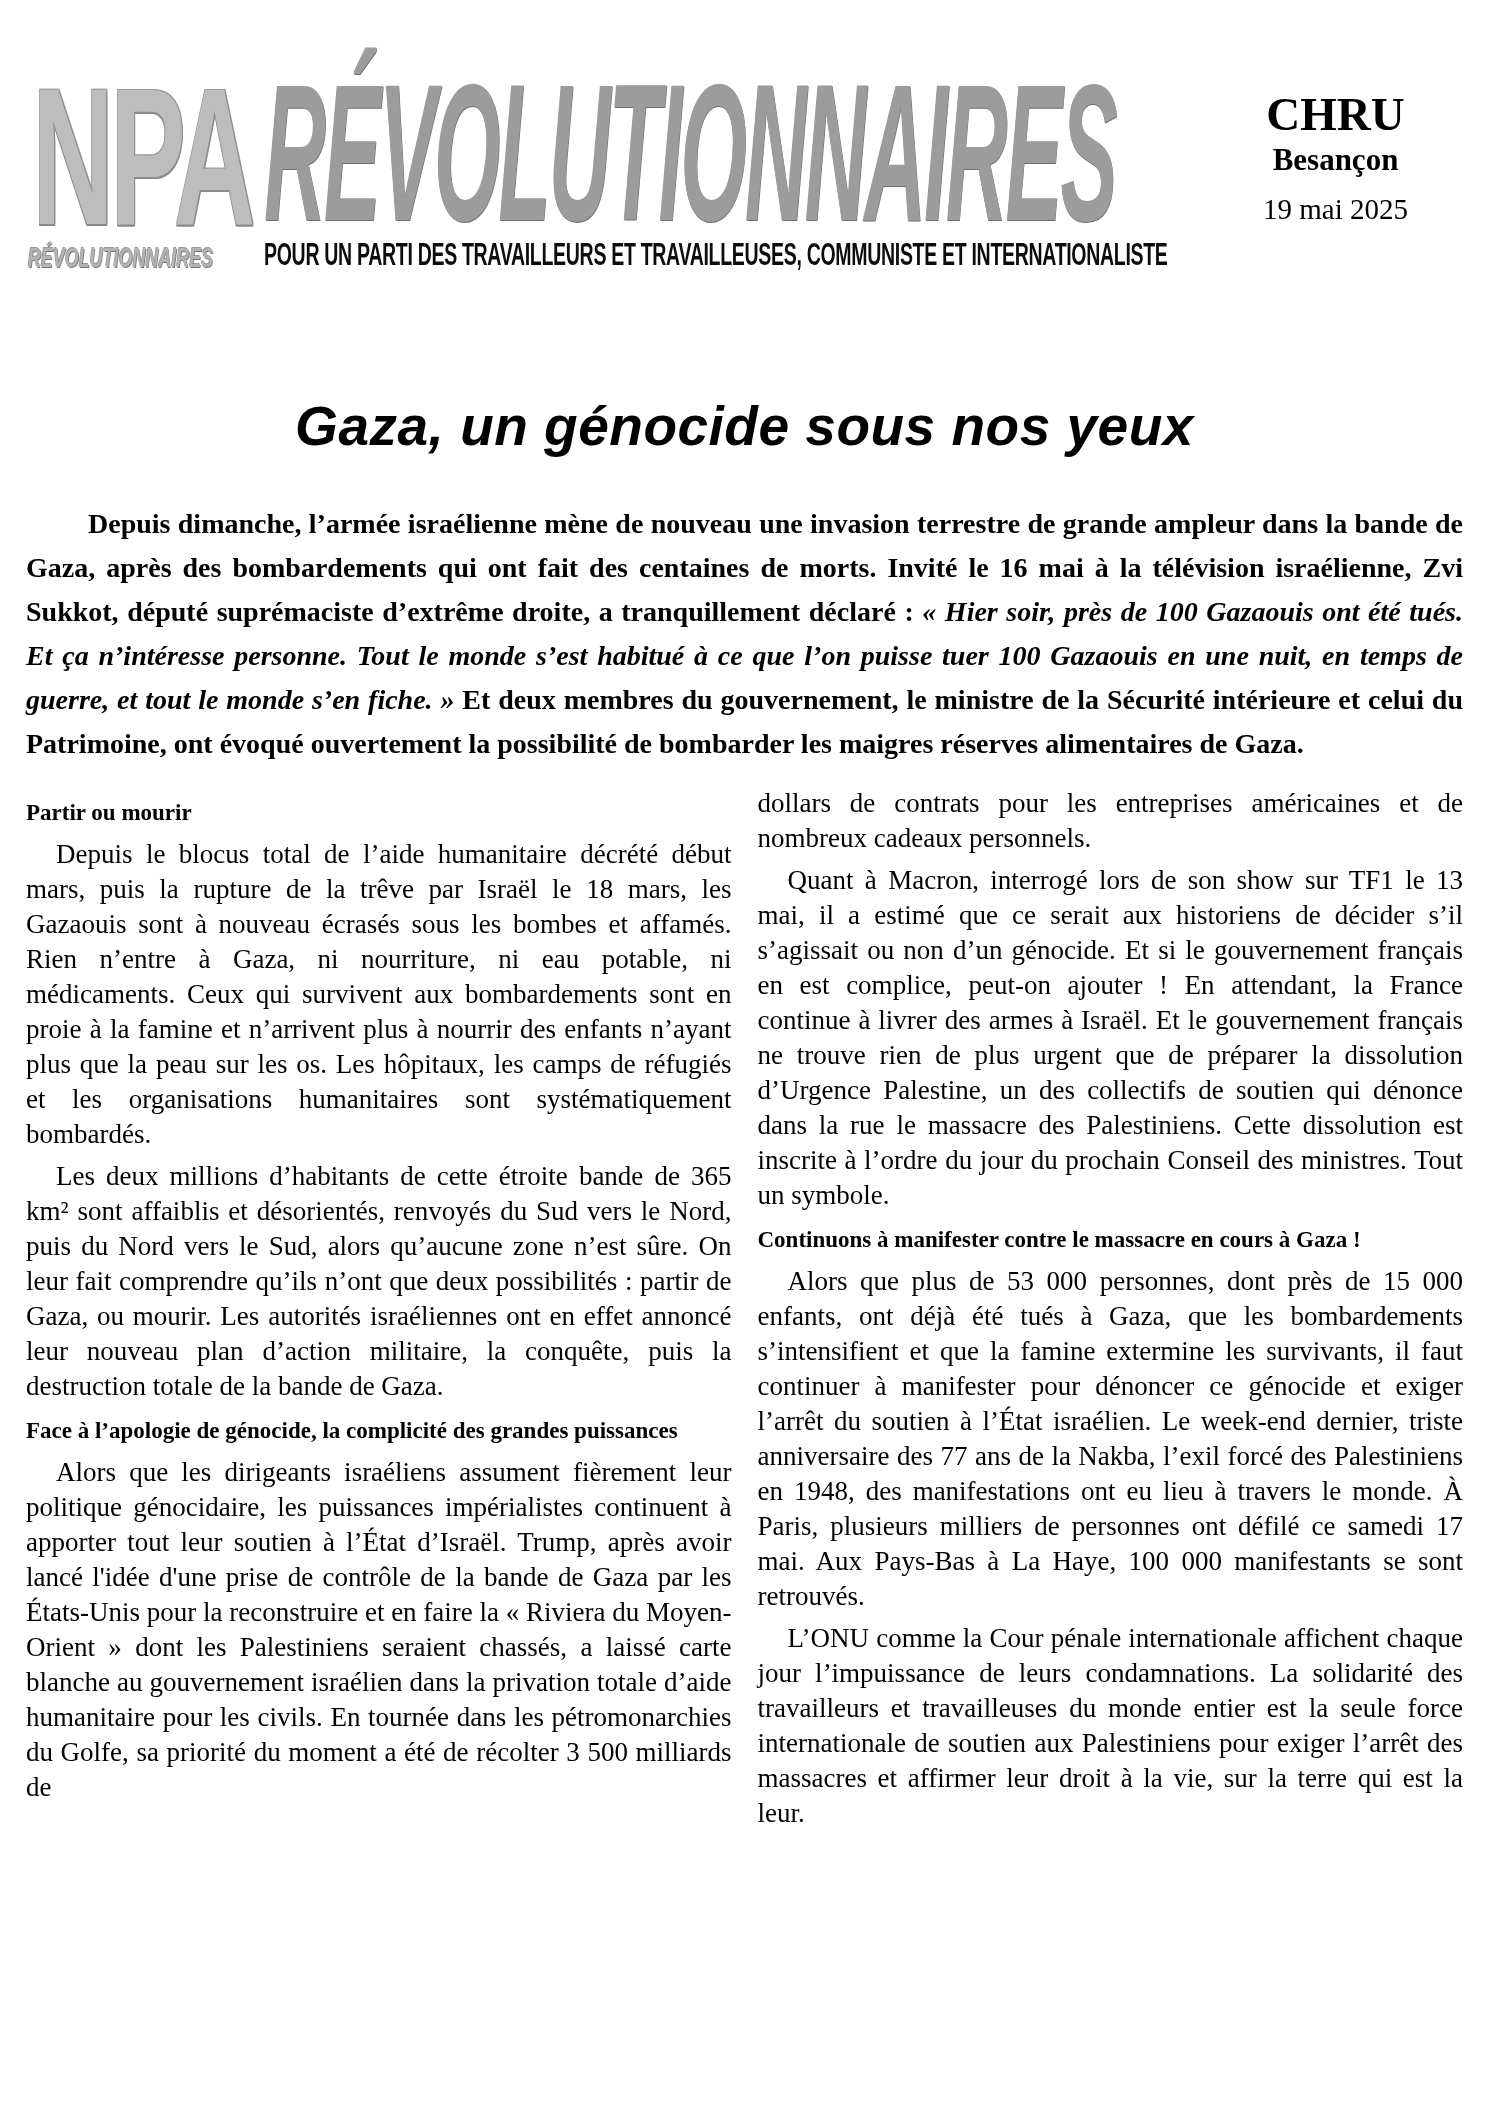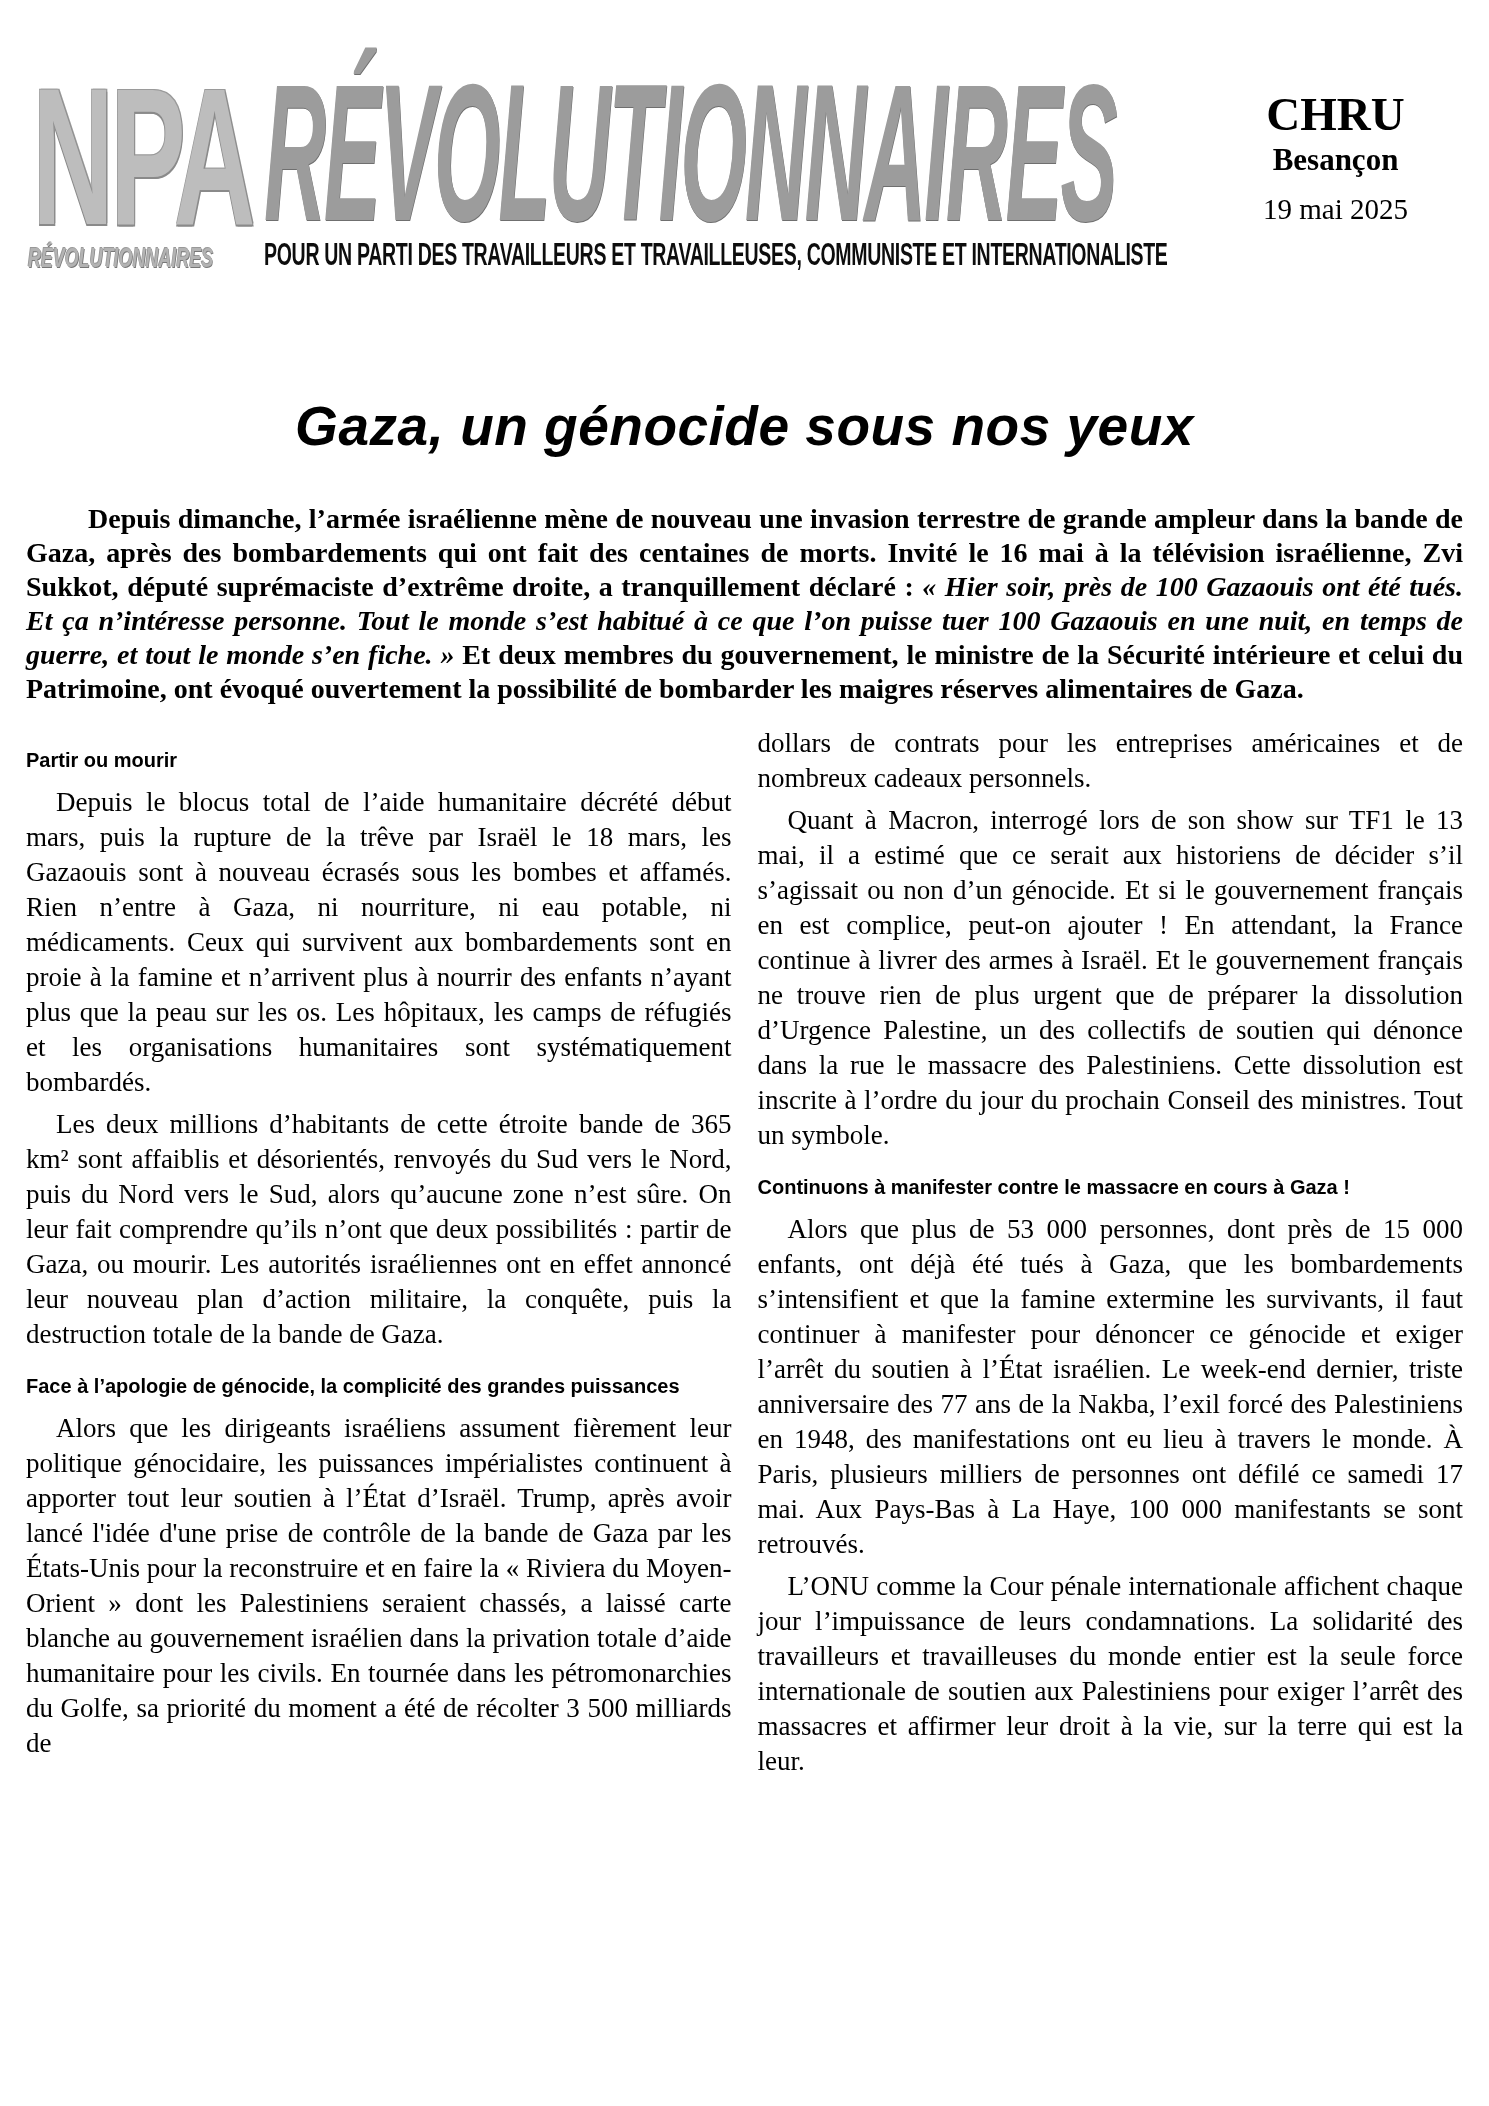--- a/index.html
+++ b/index.html
@@ -74,42 +74,42 @@
     font-family:"Liberation Sans", sans-serif;
     font-style:italic; font-weight:700;
     font-size:55px; letter-spacing:0.5px;
     color:#000;
   }
 
   .intro {
     margin-top:44px;
     font-family:"Liberation Serif", serif;
     font-weight:700;
-    font-size:28px; line-height:34px;
+    font-size:28px; line-height:44px;
     text-align:justify;
     text-indent:62px;
     color:#000;
   }
   .intro .quote { font-style:italic; }
 
   .columns { display:flex; gap:26px; margin-top:20px; }
   .col {
     flex:1 1 0;
     font-family:"Liberation Serif", serif;
     font-size:27px; line-height:35px;
     text-align:justify;
     color:#000;
   }
   .col p { margin:0 0 7px 0; text-indent:30px; }
   .col p.no-indent { text-indent:0; }
   .col h3 {
-    font-family:Liberation Sans, sans-serif;
-    font-weight:700; font-size:20px; line-height:35px;
+    font-family:Liberation Serif, serif;
+    font-weight:700; font-size:23px; line-height:35px;
     text-align:justify;
-    margin:17px 0 7px 0;
+    margin:9px 0 7px 0;
   }
 </style>
 </head>
 <body>
 
 <div class="page">
 
   <div class="header">
 
     <div class="logo">

